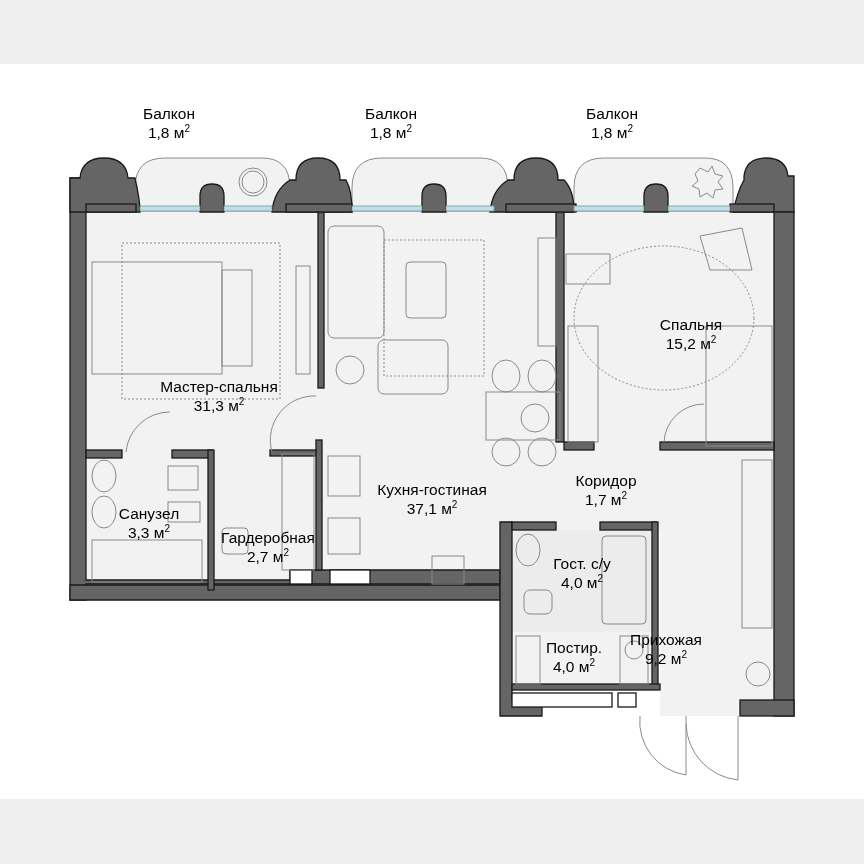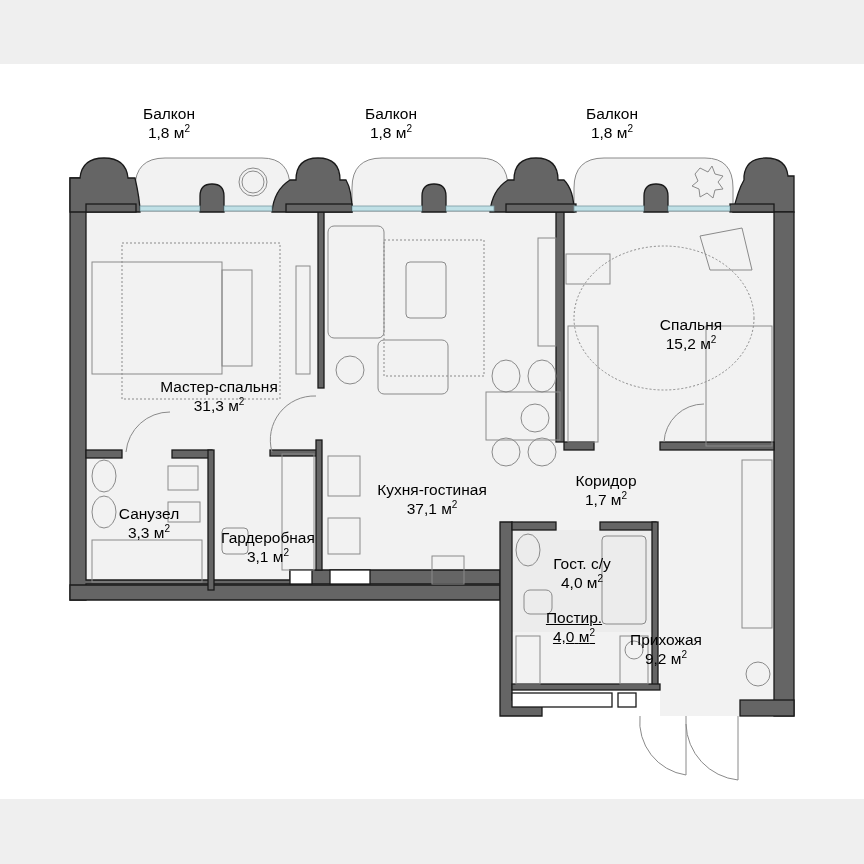--- a/index.html
+++ b/index.html
@@ -176,30 +176,30 @@
 <div class="label" style="left:432px; top:480px;">
   <div>Кухня-гостиная</div>
   <div><span>37,1</span> <span>м</span><sup>2</sup></div>
 </div>
 <div class="label" style="left:149px; top:484px;margin-top:20px;">
   <div>Санузел</div>
   <div><span>3,3</span> <span>м</span><sup>2</sup></div>
 </div>
 <div class="label" style="left:268px; top:484px;margin-top:44px;">
   <div>Гардеробная</div>
-  <div><span>3,1</span> <span>м</span><sup>2</sup></div>
+  <div><span>2,7</span> <span>м</span><sup>2</sup></div>
 </div>
 <div class="label" style="left:606px; top:471px;">
   <div>Коридор</div>
   <div><span>1,7</span> <span>м</span><sup>2</sup></div>
 </div>
 <div class="label" style="left:582px; top:554px;">
   <div>Гост. с/у</div>
   <div><span>4,0</span> <span>м</span><sup>2</sup></div>
 </div>
-<div class="label" style="left:574px; top:608px;text-decoration:underline;">
+<div class="label" style="left:574px; top:638px;">
   <div>Постир.</div>
   <div><span>4,0</span> <span>м</span><sup>2</sup></div>
 </div>
 <div class="label" style="left:666px; top:630px;">
   <div>Прихожая</div>
   <div><span>9,2</span> <span>м</span><sup>2</sup></div>
 </div>
 
 </body></html>

